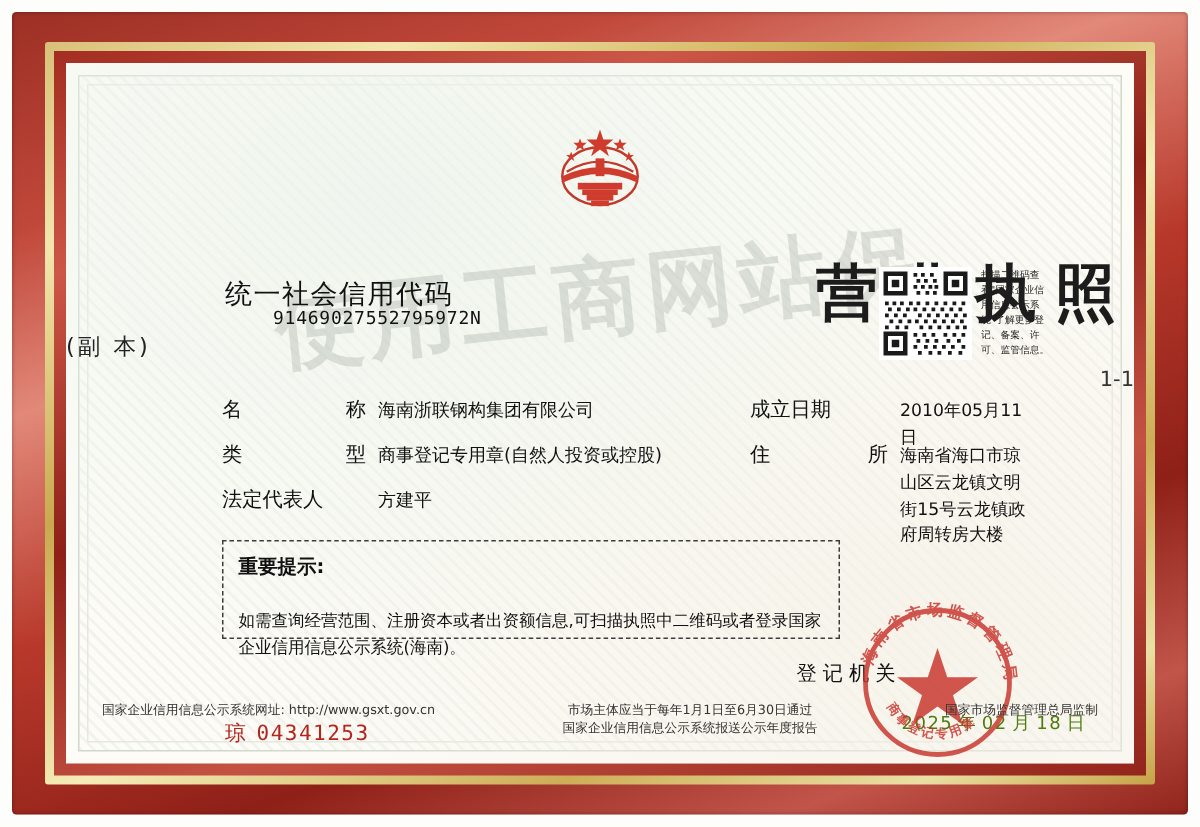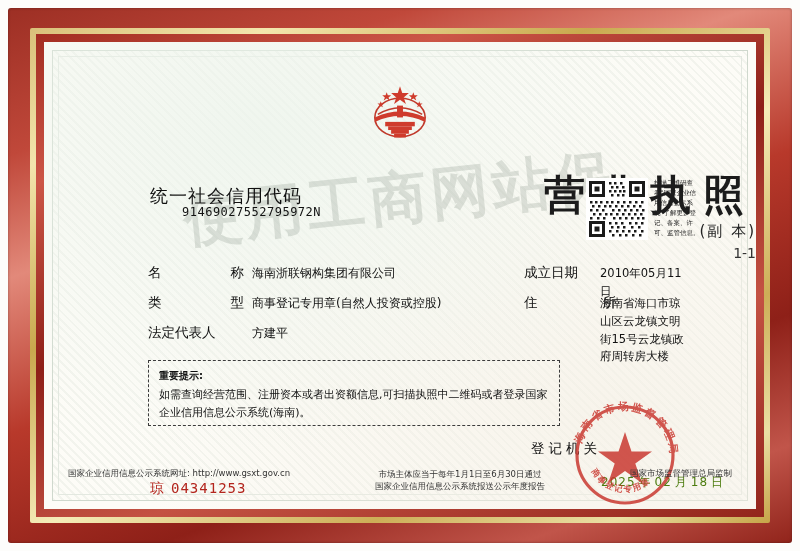--- a/index.html
+++ b/index.html
@@ -61,21 +61,21 @@
   
   .main-title{
     position:absolute;left:0;right:0;top:126px;text-align:right;
     font-family:"DejaVu Sans","Liberation Sans",sans-serif;
     font-weight:bold;
     font-size:41px;letter-spacing:12px;
     color:#1c1c1c;
     text-indent:12px;
   }
   .sub-title{
-    position:absolute;left:0;right:0;top:180px;text-align:right;
+    position:absolute;left:0;right:0;top:180px;text-align:left;
     font-size:15px;color:#222;letter-spacing:2px;
   }
   .copy-no{
     position:absolute;left:0;right:0;top:203px;text-align:right;
     font-size:14px;color:#333;
   }
 
   
   .code-label{
     position:absolute;left:106px;top:142px;
@@ -104,34 +104,34 @@
     display:flex;justify-content:space-between;
   }
   .lbl span{display:inline-block;}
   .val{
     position:absolute;left:104px;top:1px;
     font-size:12px;color:#111;
   }
   .lbl-r{
     position:absolute;left:352px;top:0;width:92px;
     font-size:13.5px;color:#111;
-    display:flex;justify-content:space-between;margin-left:24px;
+    display:flex;justify-content:space-between;
   }
   .val-r{
     position:absolute;left:452px;top:1px;right:-10px;
     font-size:11.5px;color:#111;line-height:1.55;
   }
 
   
   .notice{
     position:absolute;left:104px;top:318px;width:412px;height:66px;
     border:1px dashed #3c3c3c;
     padding:8px 10px;box-sizing:border-box;
   }
-  .notice-title{font-size:10px;font-weight:bold;color:#111;margin-bottom:3px;}
+  .notice-title{font-size:13px;font-weight:bold;color:#111;margin-bottom:18px;}
   .notice-text{font-size:11px;line-height:1.65;color:#111;}
 
   
   .reg-label{
     position:absolute;left:487px;top:398px;
     font-size:13.5px;letter-spacing:4px;color:#111;
   }
   .reg-date{
     position:absolute;left:545px;top:432px;
     font-size:12px;color:#4d7c0f;letter-spacing:1px;margin-left:12px;

